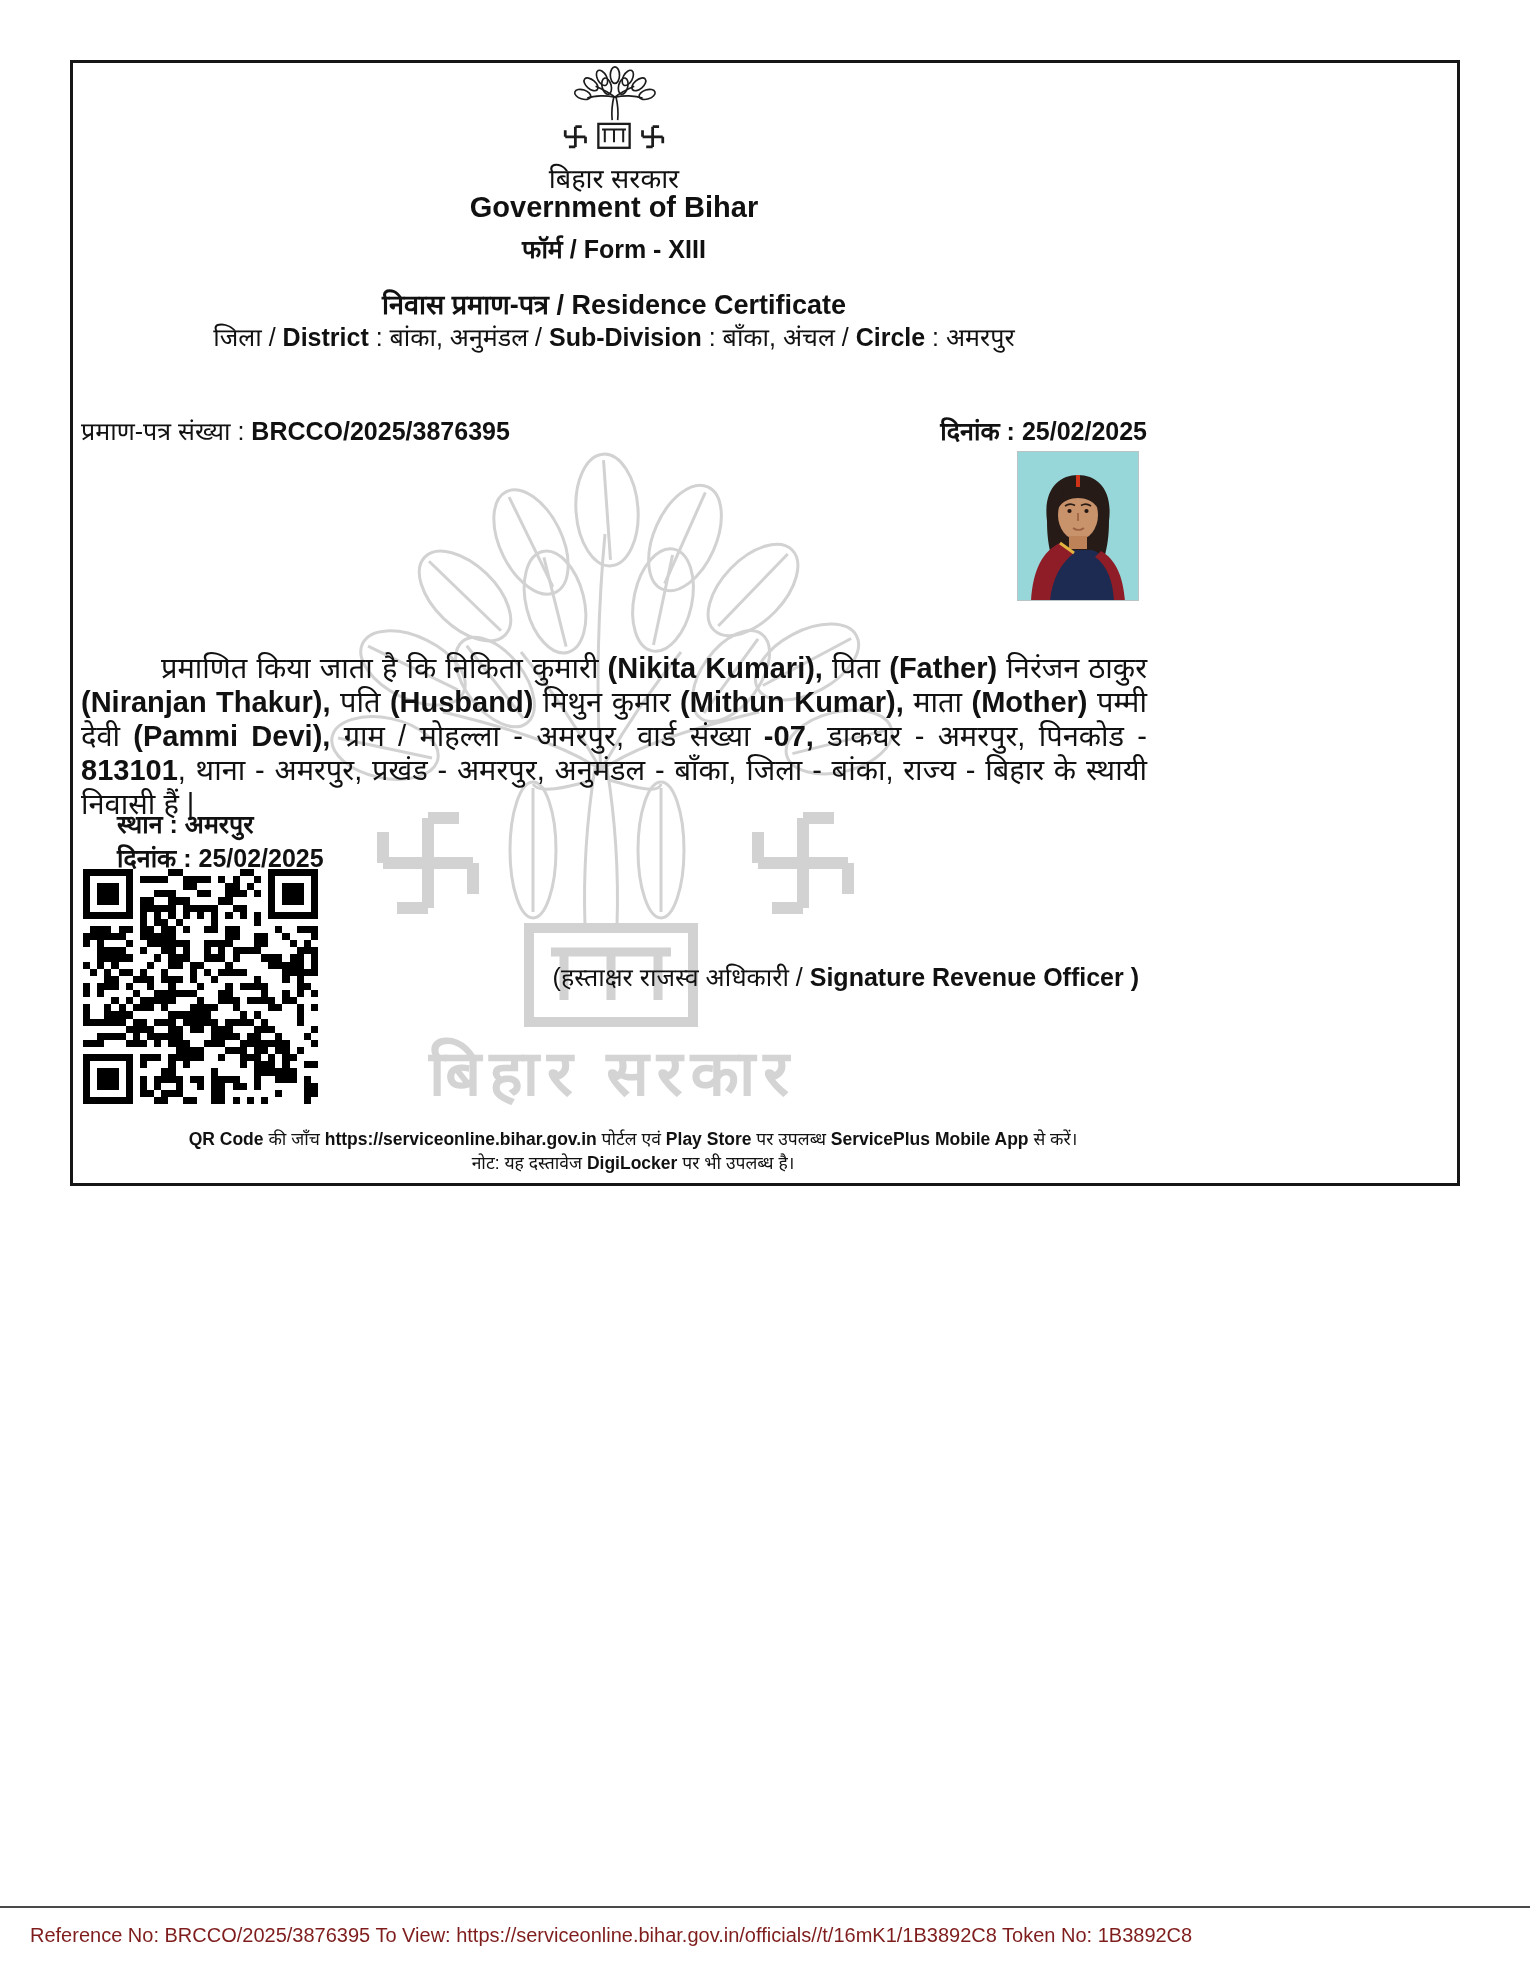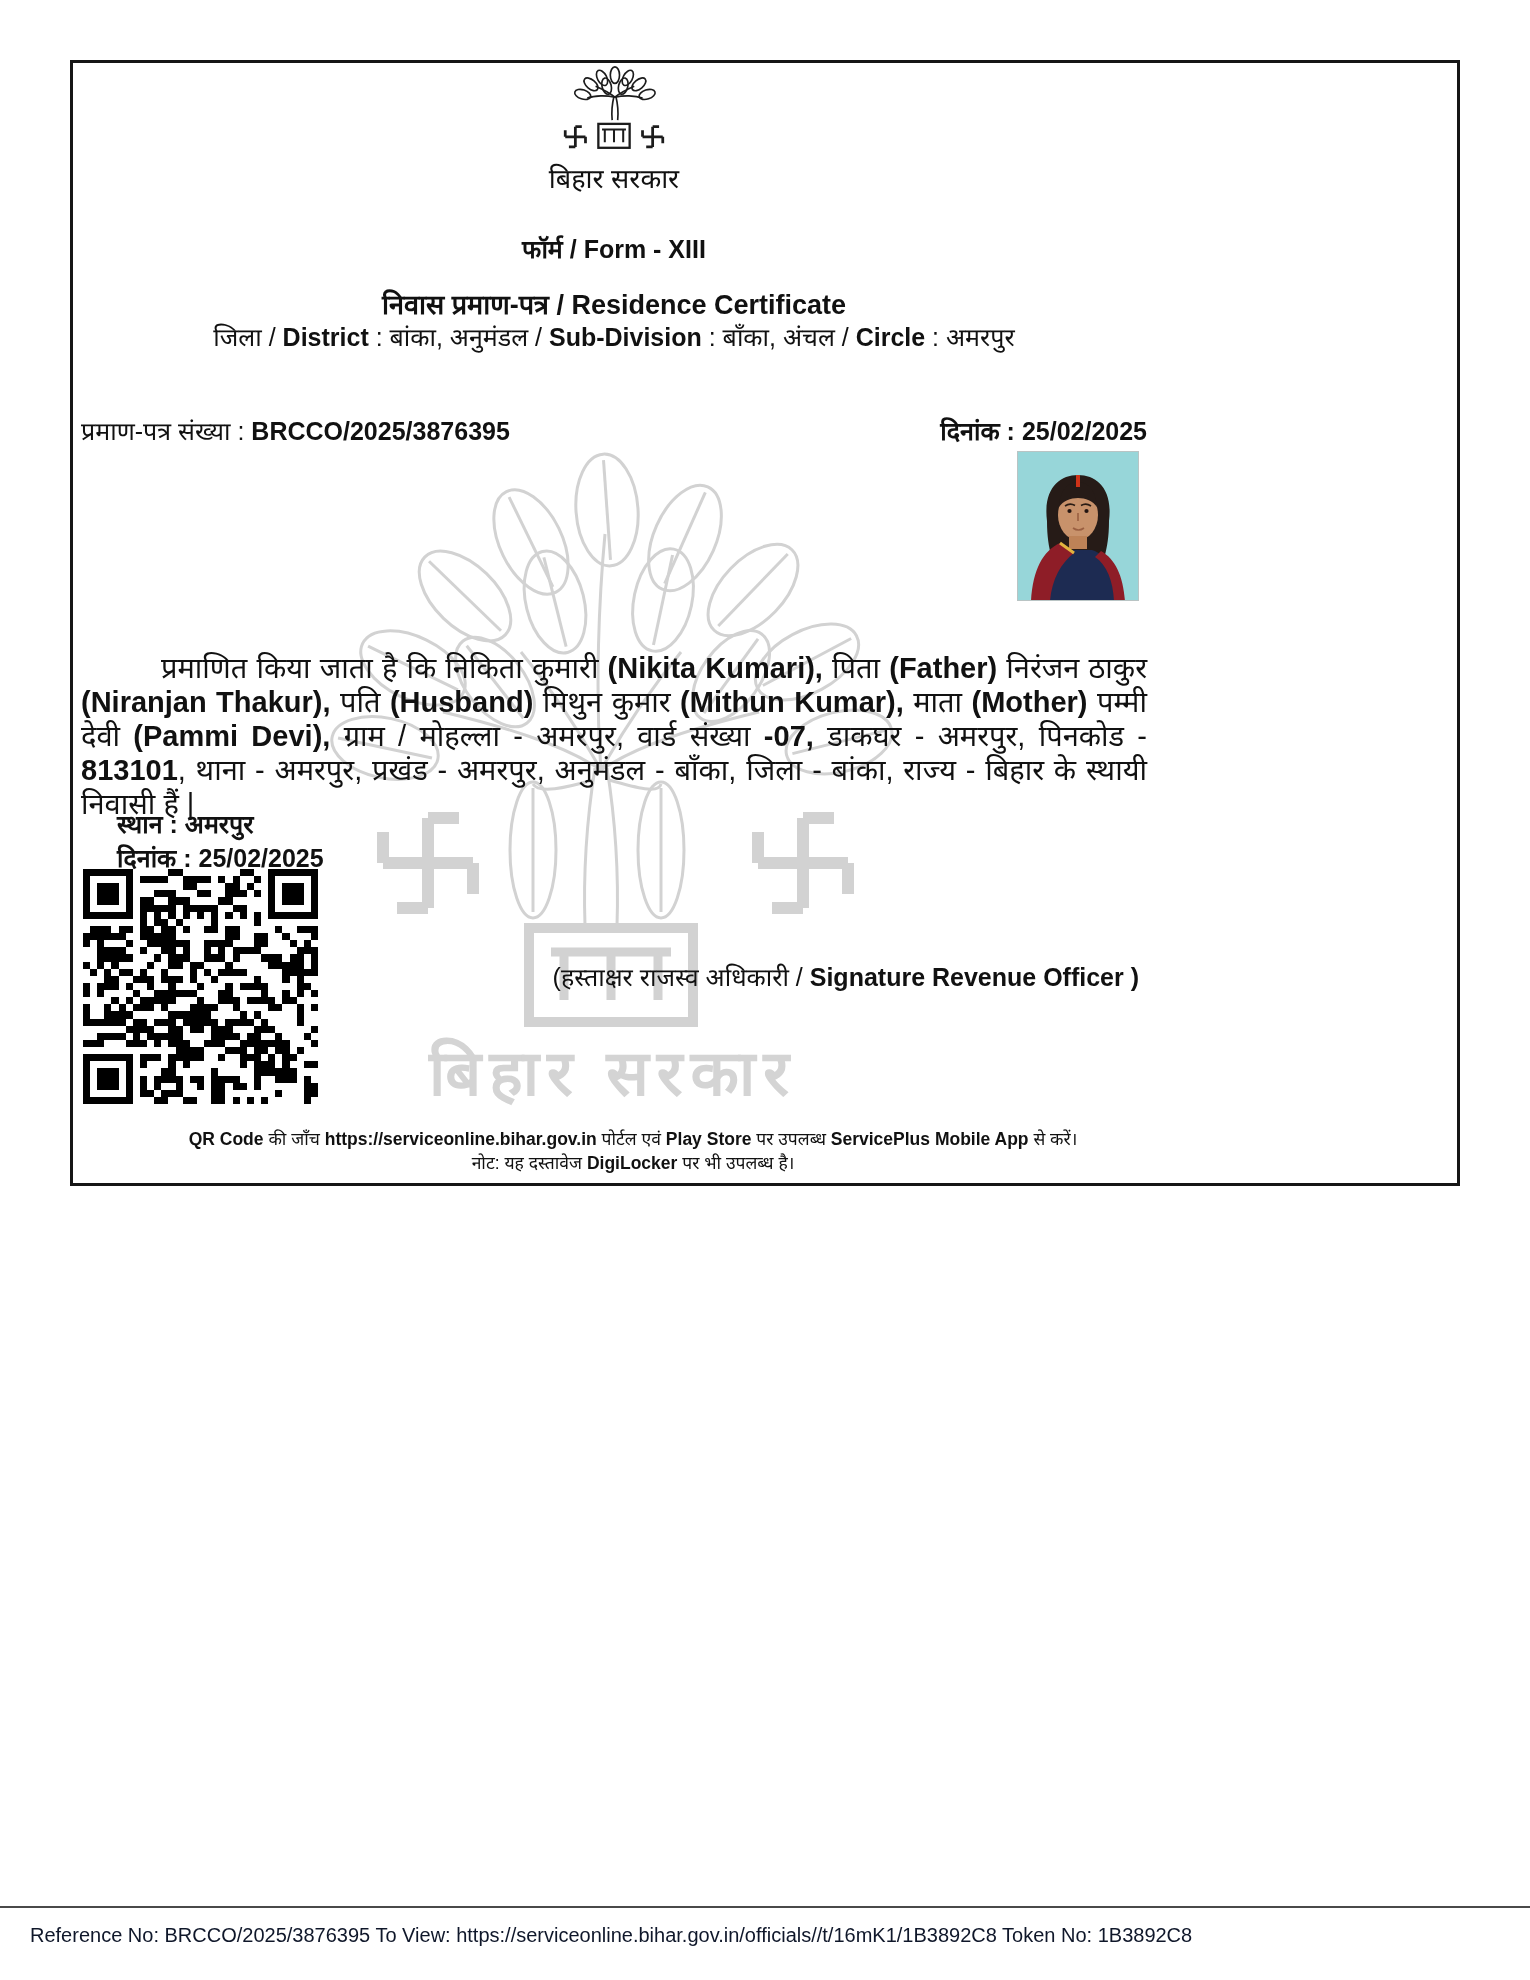--- a/index.html
+++ b/index.html
@@ -64,21 +64,21 @@
   .notes {
     position:absolute; left:10px; top:1064px; width:1100px; z-index:2;
     font-size:17.5px; line-height:24px;text-align:center;
   }
   .notes b { font-weight:bold; }
 
   .footer {
     position:absolute; left:0; top:1906px; width:1530px;
     border-top:2px solid #4a4a4a;
   }
-  .footer-text { margin:16px 0 0 30px; font-size:20px; color:#0f172a; }
+  .footer-text { margin:16px 0 0 30px; font-size:20px; color:#7f1d1d; }
 </style>
 </head>
 <body>
 
 <div class="page">
 
   <div class="cert">
 
     <div class="watermark">
       <svg viewBox="0 0 760 580" width="760" height="580">
@@ -177,20 +177,21 @@
           <ellipse cx="75" cy="23" rx="5" ry="9" transform="rotate(14 75 23)"></ellipse>
         </g>
         <path d="M12,78 H34 M23,67 V89 M23,67 H30 M34,78 V85 M23,89 H16 M12,78 V71" stroke="#1c1c1c" stroke-width="3" fill="none"></path>
         <path d="M96,78 H118 M107,67 V89 M107,67 H114 M118,78 V85 M107,89 H100 M96,78 V71" stroke="#1c1c1c" stroke-width="3" fill="none"></path>
         <rect x="48" y="64" width="34" height="26" stroke="#1c1c1c" stroke-width="2.5" fill="none"></rect>
         <path d="M55,70 V84 M65,70 V84 M75,70 V84 M52,70 H78" stroke="#1c1c1c" stroke-width="2.2" fill="none"></path>
       </svg>
     </div>
 
     <div class="c gov-hi">बिहार सरकार</div>
+    <div class="c gov-en">Government of Bihar</div>
     <div class="c form-line"><span>फॉर्म / </span><span>Form - XIII</span></div>
     <div class="c title-line"><span>निवास प्रमाण-पत्र / </span><span>Residence Certificate</span></div>
     <div class="c district-line"><span>जिला / </span><b>District</b><span> : बांका, अनुमंडल / </span><b>Sub-Division</b><span> : बाँका, अंचल / </span><b>Circle</b><span> : अमरपुर</span></div>
 
     <div class="cert-row">
       <div><span>प्रमाण-पत्र संख्या : </span><b>BRCCO/2025/3876395</b></div>
       <div class="bold"><span>दिनांक : </span><span>25/02/2025</span></div>
     </div>
 
     <div class="photo">

